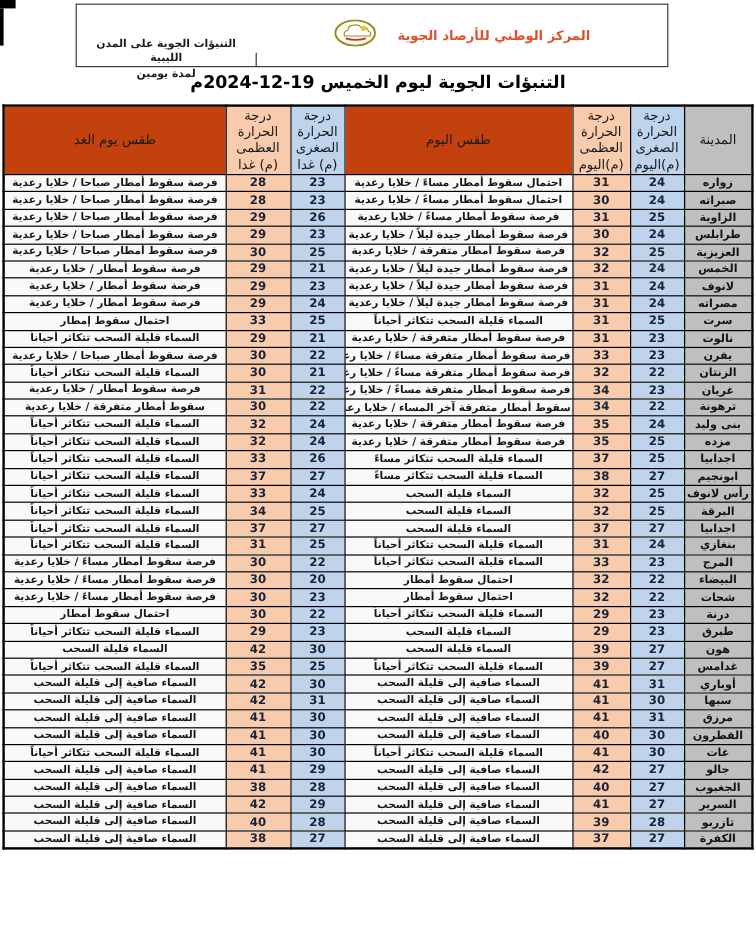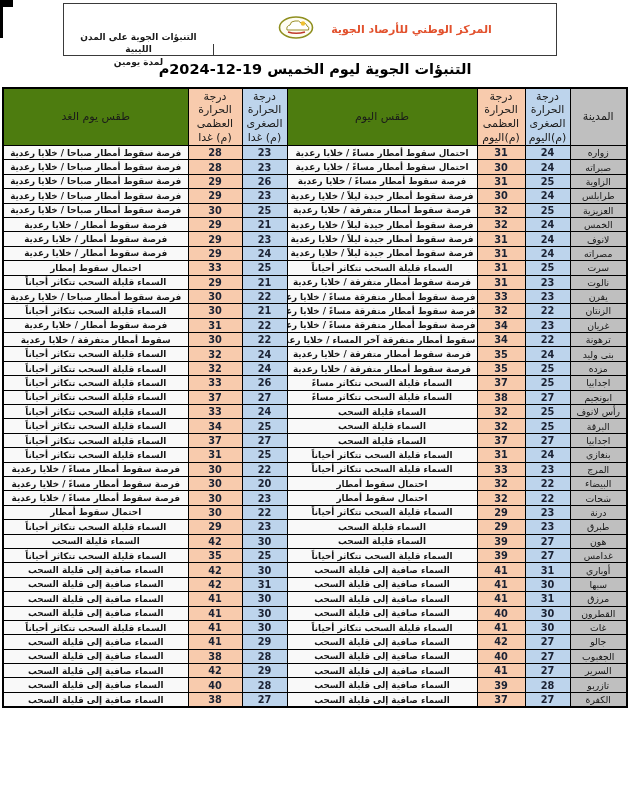--- a/index.html
+++ b/index.html
@@ -43,26 +43,26 @@
     border:2.5px solid #000;
   }
   table.forecast th,table.forecast td{
     border:1.4px solid #000;text-align:center;vertical-align:middle;
     padding:0 1px;overflow:hidden;
   }
   table.forecast th{
     height:56px;font-size:11px;font-weight:normal;white-space:pre-line;line-height:1.25;color:#1a1a1a;
   }
   table.forecast td{height:13.4px;}
-  .c-city{background:#bfbfbf;font-weight:normal;font-size:9.3px;color:#141414;}
+  .c-city{background:#bfbfbf;font-weight:bold;font-size:9.3px;color:#141414;}
   .c-min{background:#bdd4ec;}
   .c-max{background:#f8cbad;}
   .c-min,.c-max{font-weight:bold;font-size:9.8px;color:#1b2233;}
   .c-weather{background:#f9f9f9;font-weight:bold;font-size:8.8px;color:#161616;white-space:nowrap;}
-  th.c-weather{background:#4d7c0f;font-size:10px;}
+  th.c-weather{background:#c2410c;font-size:10px;}
 </style>
 </head>
 <body>
 
 <div class="artifact-a"></div>
 <div class="artifact-b"></div>
 
 <div class="top-box">
   <div class="cell-title">التنبؤات الجوية على المدن الليبية
 لمدة يومين</div>

